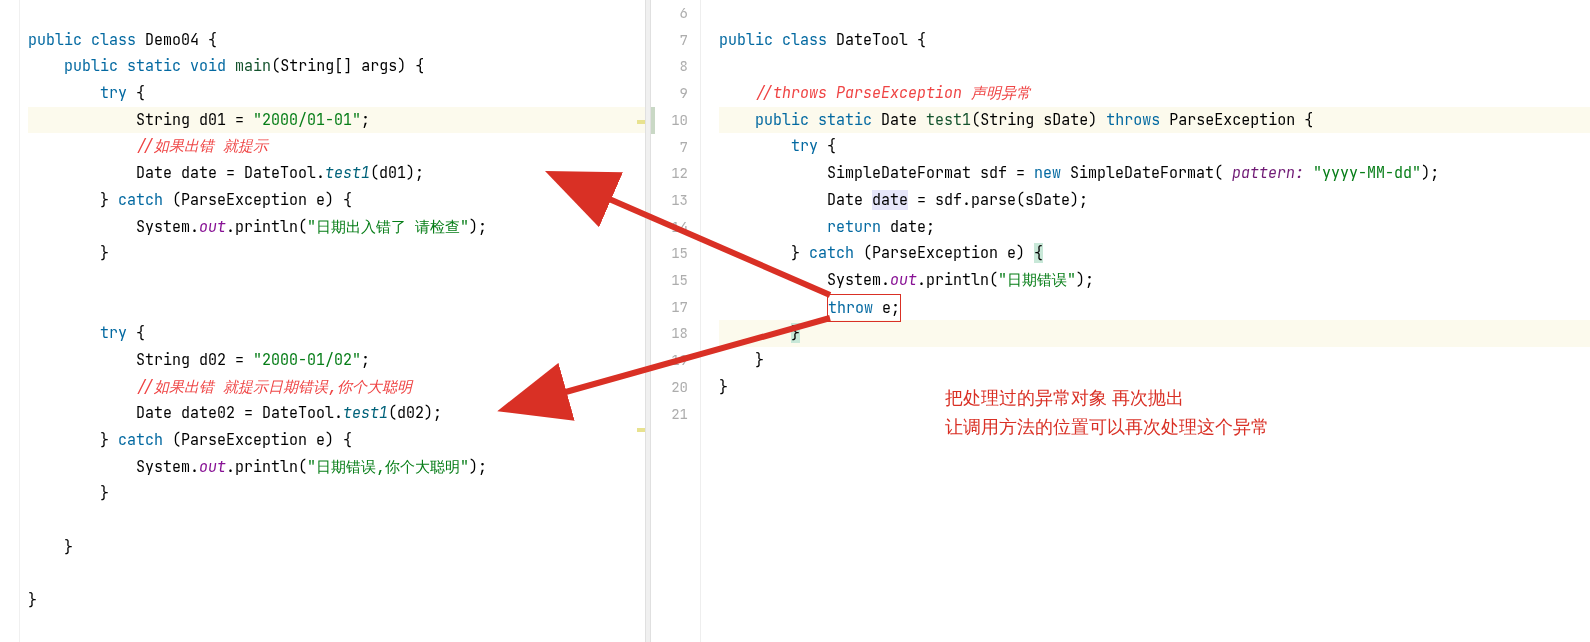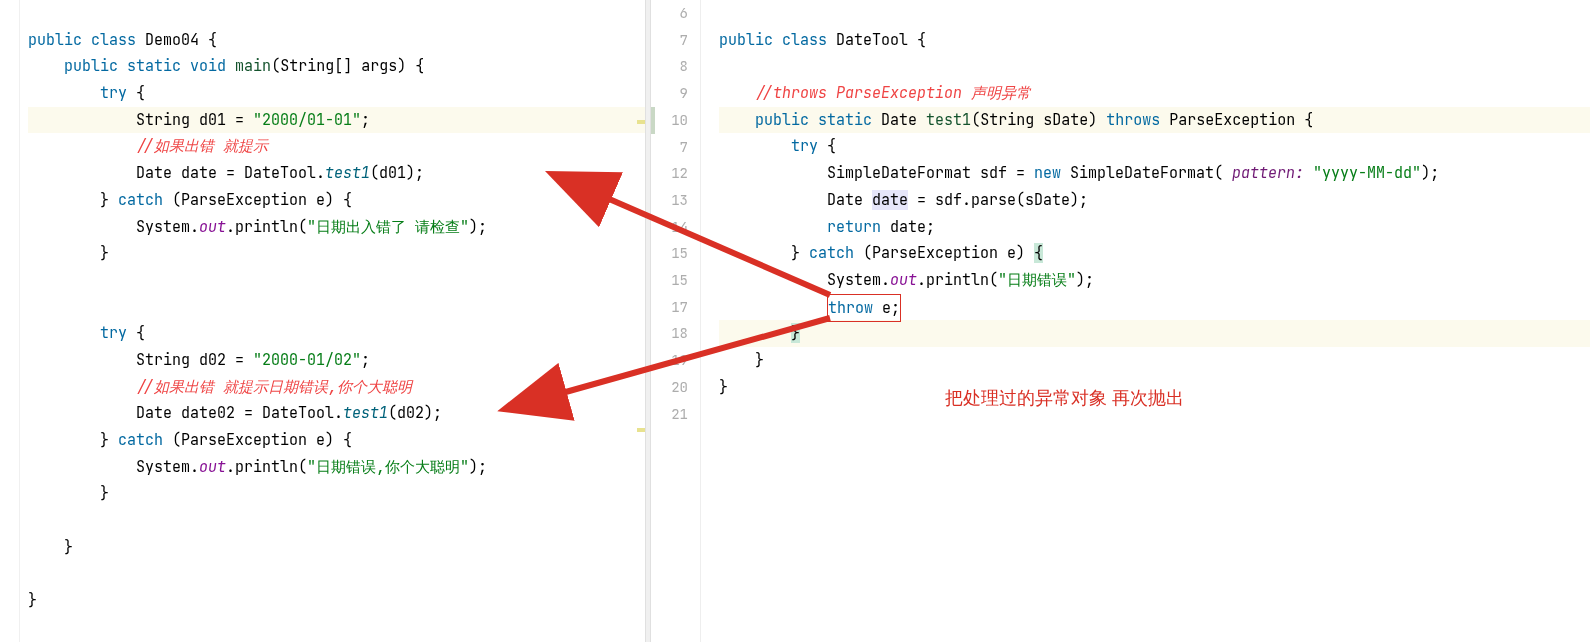--- a/index.html
+++ b/index.html
@@ -151,20 +151,21 @@
       </div>
     <div class="marks">
       <div class="change-mark" style="top:107px;height:27px;left:0"></div>
     </div>
     <div class="code-lines" id="right-code"><div class="line"></div><div class="line"><span class="kw">public</span> <span class="kw">class</span> <span class="typ">DateTool</span> {</div><div class="line"></div><div class="line">    <span class="cmt">//throws ParseException 声明异常</span></div><div class="line hl-line">    <span class="kw">public</span> <span class="kw">static</span> <span class="typ">Date</span> <span class="mthn">test1</span>(String sDate) <span class="kw">throws</span> ParseException {</div><div class="line">        <span class="kw">try</span> {</div><div class="line">            <span class="typ">SimpleDateFormat</span> sdf = <span class="kw">new</span> SimpleDateFormat( <span class="prm">pattern:</span> <span class="str">"yyyy-MM-dd"</span>);</div><div class="line">            <span class="typ">Date</span> <span class="hlvar">date</span> = sdf.parse(sDate);</div><div class="line">            <span class="kw">return</span> date;</div><div class="line">        } <span class="kw">catch</span> (ParseException e) <span class="hlbrace">{</span></div><div class="line">            <span class="typ">System</span>.<span class="fld">out</span>.println(<span class="str">"日期错误"</span>);</div><div class="line">            <span class="throw-box"><span class="kw">throw</span> e;</span></div><div class="line hl-line">        <span class="hlbrace">}</span></div><div class="line">    }</div><div class="line">}</div><div class="line"></div></div>
   </div>
 </div>
 
 <div class="annotation" style="left: 945px; top: 352px; margin-top: 32px;">
   <div>把处理过的异常对象 再次抛出</div>
+  <div>让调用方法的位置可以再次处理这个异常</div>
 </div>
 
 <svg class="arrow-svg" width="1590" height="642">
   <defs>
     <marker id="ah" markerWidth="12" markerHeight="10" refX="2" refY="5" orient="auto">
       <polygon points="0,0 12,5 0,10" fill="#d93025"></polygon>
     </marker>
   </defs>
 
   <line x1="830" y1="295" x2="600" y2="195" stroke="#d93025" stroke-width="6" marker-end="url(#ah)"></line>

